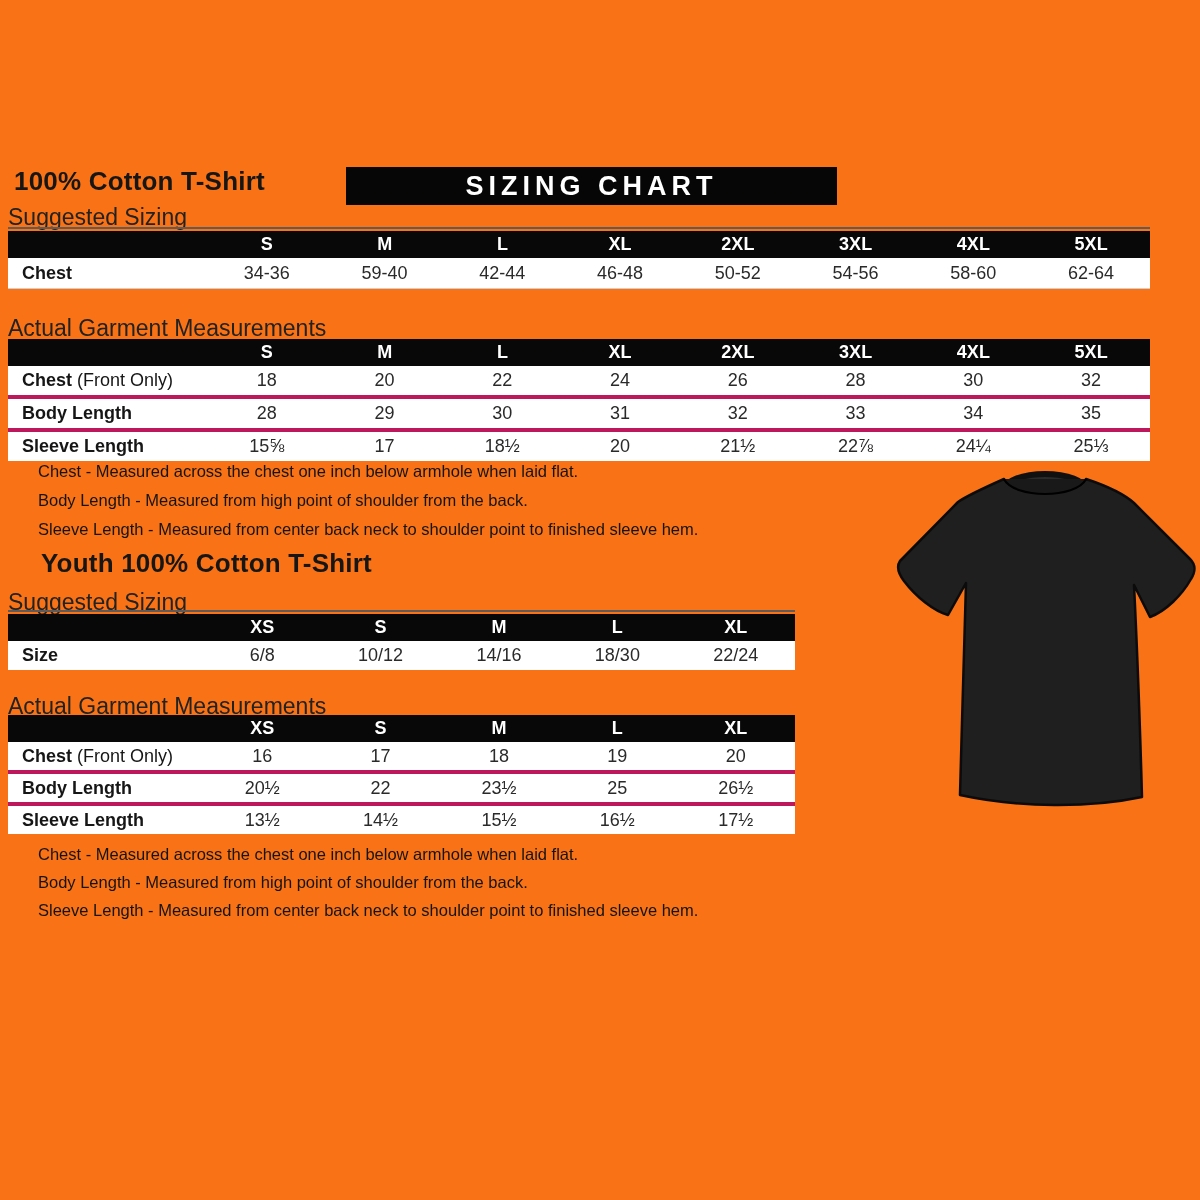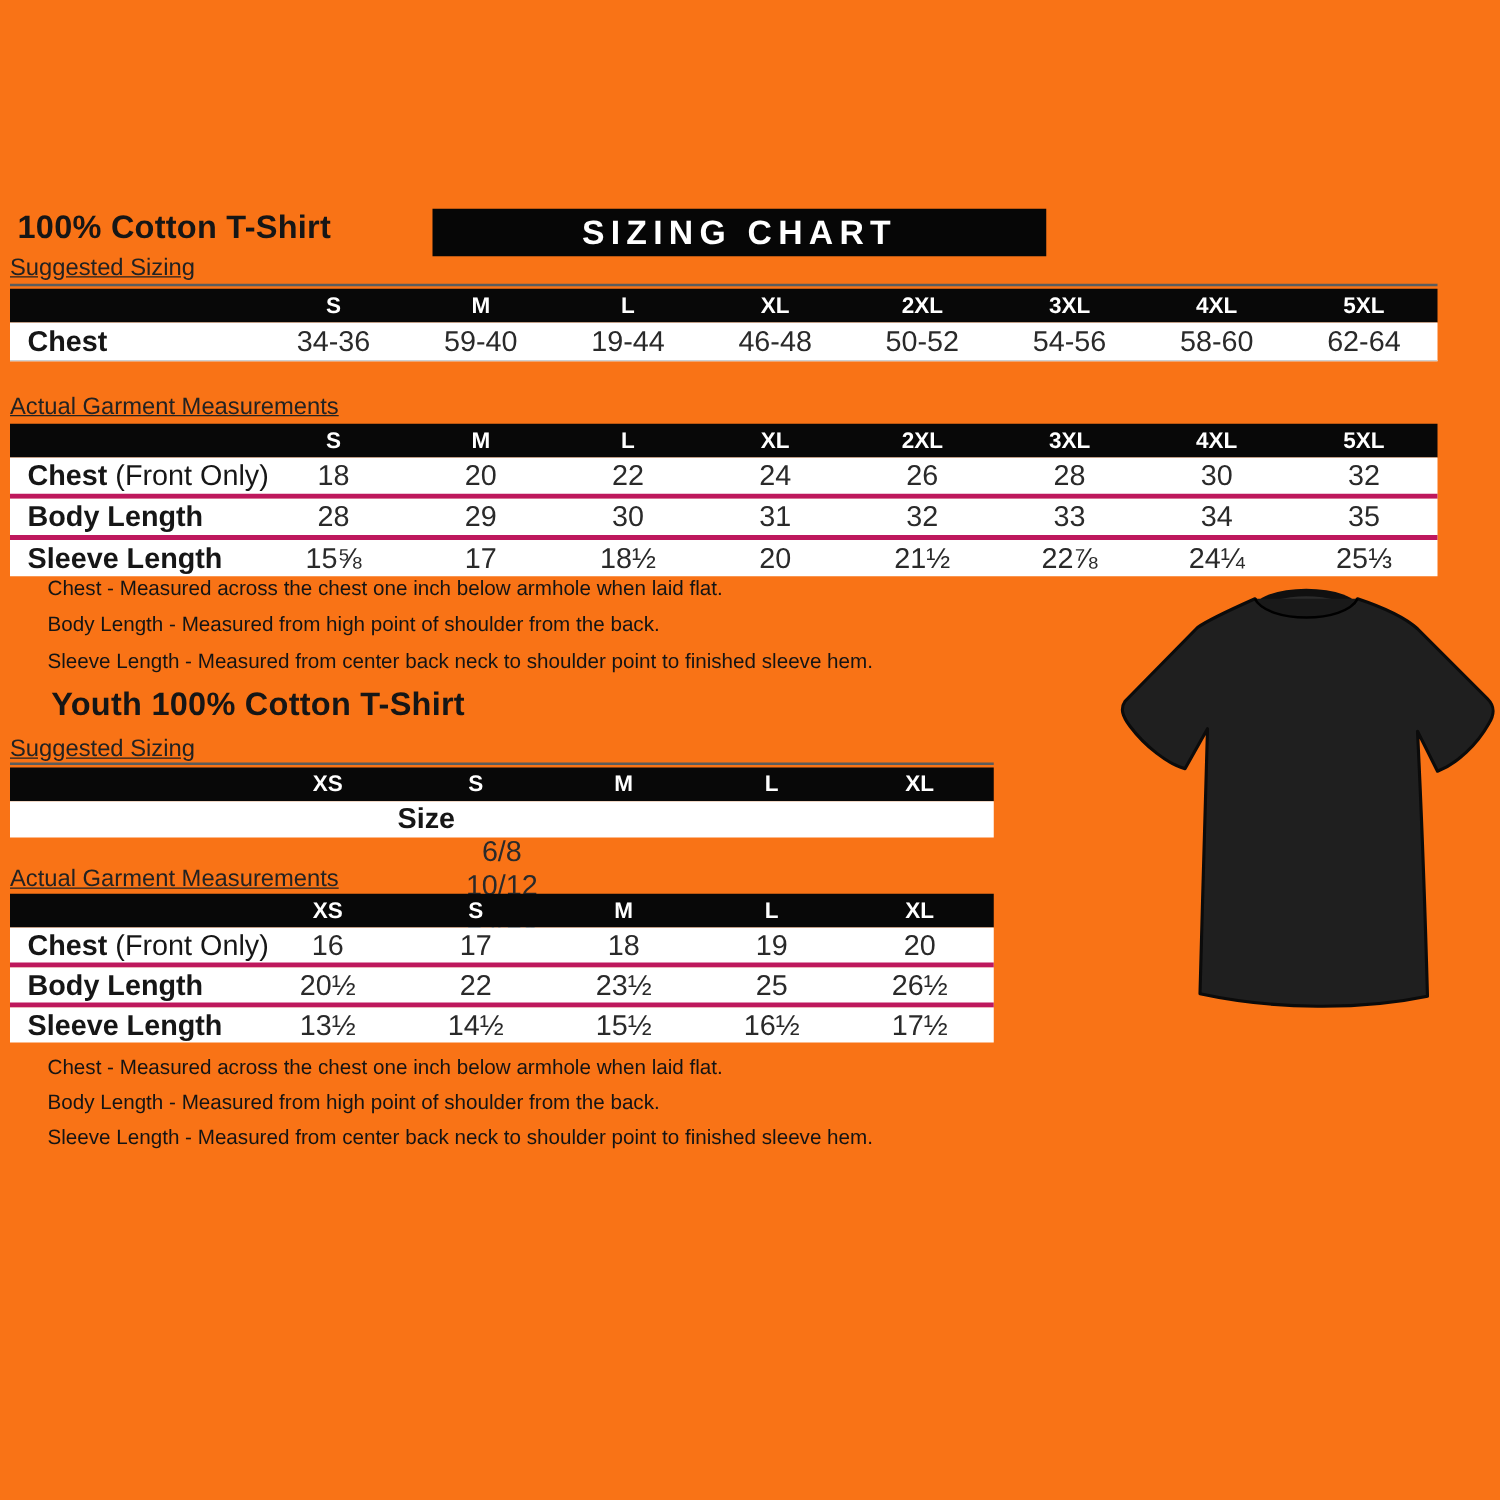--- a/index.html
+++ b/index.html
@@ -1,26 +1,26 @@
 <!DOCTYPE html>
 <html><head>
 <meta charset="utf-8">
 <style>
   html,body{margin:0;padding:0;background:#fff;}
   .canvas{position:relative;width:1200px;height:1200px;background:#f97316;overflow:hidden;
           font-family:"Liberation Sans","DejaVu Sans",sans-serif;color:#1c1c1c;padding-left:44px;}
   .abs{position:absolute;}
   .h1{font-size:26px;font-weight:bold;color:#161616;letter-spacing:0.2px;white-space:nowrap;}
-  .sec{font-size:19px;color:#222;white-space:nowrap;text-decoration:underline;}
+  .sec{font-size:23px;color:#222;white-space:nowrap;}
   .rule{height:2px;background:#5c5c5c;}
   .banner{background:#060606;color:#fff;display:flex;align-items:center;justify-content:center;
           font-weight:bold;font-size:27px;letter-spacing:5px;white-space:nowrap;}
   .thead{display:flex;background:#080808;color:#ffffff;align-items:center;}
   .thead .c{text-align:center;font-weight:bold;font-size:18px;}
-  .trow{display:flex;align-items:center;font-size:23px;color:#2a2a2a;background:#fff;}
+  .trow{display:flex;align-items:center;font-size:18px;color:#2a2a2a;background:#fff;}
   .trow .lbl{font-weight:bold;padding-left:14px;color:#161616;box-sizing:border-box;white-space:nowrap;}
   .sfx{font-weight:normal;}
   .c{text-align:center;}
   .a-lbl{width:200px;flex:0 0 auto;}
   .a-c{width:117.75px;flex:0 0 auto;}
   .y-lbl{width:195px;flex:0 0 auto;}
   .y-c{width:118.4px;flex:0 0 auto;}
   .sep{border-bottom:4px solid #be185d;}
   .faint{border-bottom:1px solid #cfcfcf;}
   .notes div{font-size:16.5px;color:#141414;line-height:29px;white-space:nowrap;margin-left:24px;}
@@ -48,21 +48,21 @@
     <div class="c a-c">2XL</div>
     <div class="c a-c">3XL</div>
     <div class="c a-c">4XL</div>
     <div class="c a-c">5XL</div>
   </div>
 
   <div class="abs trow faint" style="left:8px;top:258px;width:1142px;height:30px;">
     <div class="lbl a-lbl"><span>Chest</span><span class="sfx"></span></div>
     <div class="c a-c">34-36</div>
     <div class="c a-c">59-40</div>
-    <div class="c a-c">19-44</div>
+    <div class="c a-c">42-44</div>
     <div class="c a-c">46-48</div>
     <div class="c a-c">50-52</div>
     <div class="c a-c">54-56</div>
     <div class="c a-c">58-60</div>
     <div class="c a-c">62-64</div>
   </div>
 
   <div class="abs sec" style="left:8px;top:315px;">Actual Garment Measurements</div>
 
   <div class="abs thead" style="left:8px;top:339px;width:1142px;height:27px;">
@@ -126,21 +126,21 @@
 
   <div class="abs thead" style="left:8px;top:614px;width:787px;height:27px;">
     <div class="y-lbl"></div>
     <div class="c y-c">XS</div>
     <div class="c y-c">S</div>
     <div class="c y-c">M</div>
     <div class="c y-c">L</div>
     <div class="c y-c">XL</div>
   </div>
 
-  <div class="abs trow" style="left:8px;top:641px;width:787px;height:29px;flex-direction:column;">
+  <div class="abs trow" style="left:8px;top:641px;width:787px;height:29px;">
     <div class="lbl y-lbl"><span>Size</span><span class="sfx"></span></div>
     <div class="c y-c">6/8</div>
     <div class="c y-c">10/12</div>
     <div class="c y-c">14/16</div>
     <div class="c y-c">18/30</div>
     <div class="c y-c">22/24</div>
   </div>
 
   <div class="abs sec" style="left:8px;top:693px;">Actual Garment Measurements</div>
 

